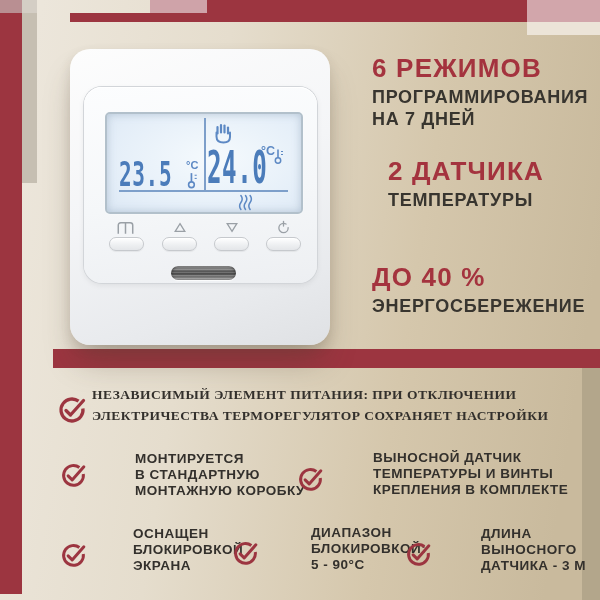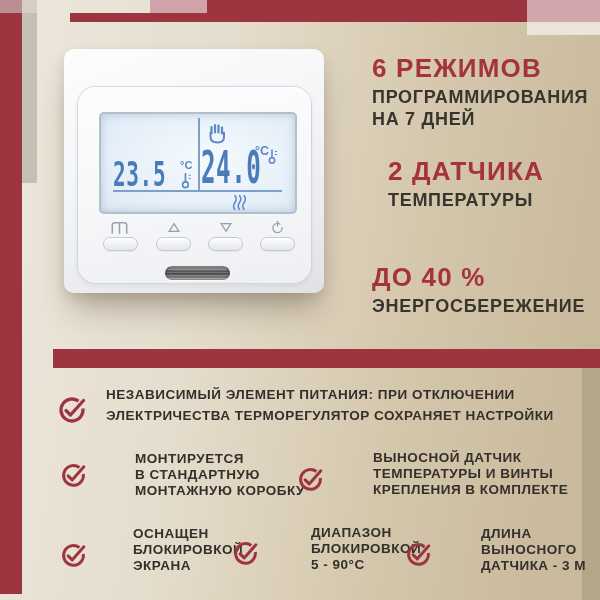--- a/index.html
+++ b/index.html
@@ -6,21 +6,21 @@
   .canvas{
     position:relative;width:600px;height:600px;overflow:hidden;
     font-family:"Liberation Sans",sans-serif;
     background:linear-gradient(99deg,#ece6db 6%,#e5ddcd 34%,#d5c7ac 66%,#c9ba9d 92%);
   }
   
   .deco{position:absolute;}
   .red{background:#9c3540;}
   
   .device{
-    position:absolute;left:64px;top:49px;width:260px;height:244px;border-radius:10px;
+    position:absolute;left:70px;top:49px;width:260px;height:296px;border-radius:20px;
     background:linear-gradient(160deg,#fdfdfd 0%,#f4f5f7 45%,#e8eaed 80%,#dfe1e4 100%);
     box-shadow:0 22px 32px -8px rgba(80,64,48,.38),0 5px 12px rgba(80,64,48,.14);
   }
   .panel{
     position:absolute;left:14px;top:38px;width:233px;height:196px;border-radius:18px;
     background:linear-gradient(172deg,#fcfdfe 0%,#f5f7f9 55%,#edeff2 100%);
     box-shadow:0 0 0 1px #d2d5d9,0 2px 6px rgba(0,0,0,.08),inset 0 1px 0 #fff;
   }
   .screen{
     position:absolute;left:21px;top:25px;width:194px;height:98px;border-radius:5px;
@@ -147,21 +147,21 @@
   </div>
   <div class="benefit" style="top:264px;">
     <h2>ДО 40 %</h2>
     <span class="bl">ЭНЕРГОСБЕРЕЖЕНИЕ</span>
   </div>
 
   <svg class="chk" style="left:57px;top:394px;" width="30" height="30" viewBox="0 0 30 30">
     <circle cx="15" cy="16" r="11" fill="none" stroke="#9c3540" stroke-width="3.3" stroke-dasharray="60 9.1" transform="rotate(-8 15 16)"></circle>
     <path d="M9 16.5 L13.5 21 L26.5 6.5" fill="none" stroke="#9c3540" stroke-width="3.3" stroke-linecap="round" stroke-linejoin="round"></path>
   </svg>
-  <div class="ftext lh20" style="left:106px;top:385px;">
+  <div class="ftext lh20" style="left:92px;top:385px;font-family:Liberation Serif, serif;">
     <span class="l">НЕЗАВИСИМЫЙ ЭЛЕМЕНТ ПИТАНИЯ: ПРИ ОТКЛЮЧЕНИИ</span>
     <span class="l">ЭЛЕКТРИЧЕСТВА ТЕРМОРЕГУЛЯТОР СОХРАНЯЕТ НАСТРОЙКИ</span>
   </div>
 
   <svg class="chk" style="left:60px;top:461px;" width="27" height="27" viewBox="0 0 30 30">
     <circle cx="15" cy="16" r="11" fill="none" stroke="#9c3540" stroke-width="3.3" stroke-dasharray="60 9.1" transform="rotate(-8 15 16)"></circle>
     <path d="M9 16.5 L13.5 21 L26.5 6.5" fill="none" stroke="#9c3540" stroke-width="3.3" stroke-linecap="round" stroke-linejoin="round"></path>
   </svg>
   <div class="ftext lh16" style="left:103px;top:451px;">
     <span class="l">МОНТИРУЕТСЯ</span>

